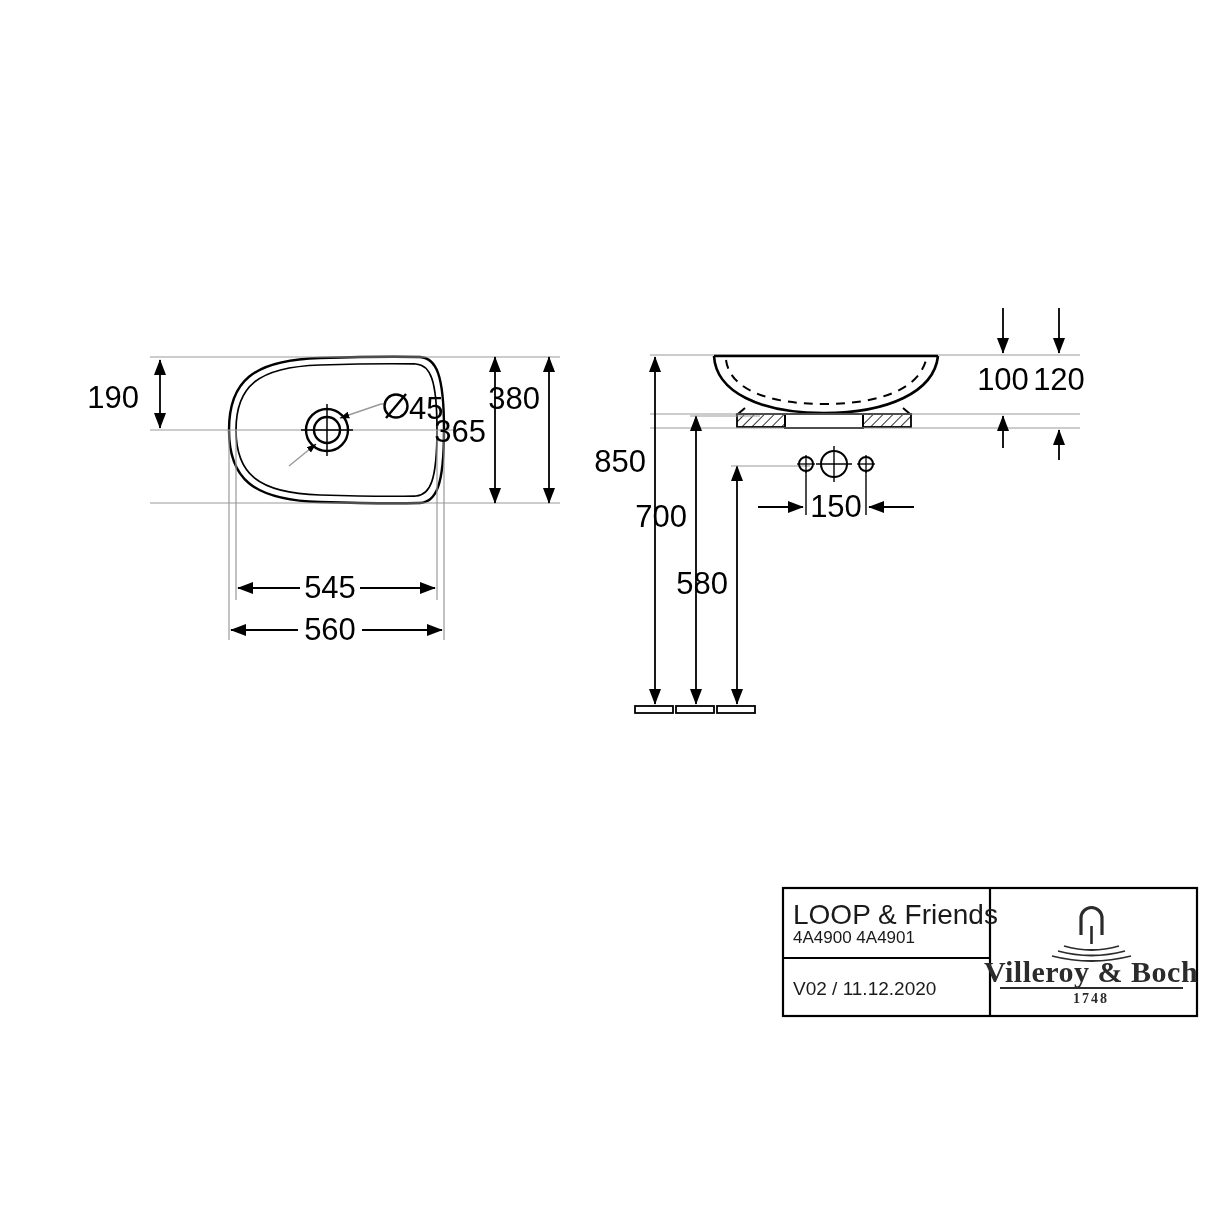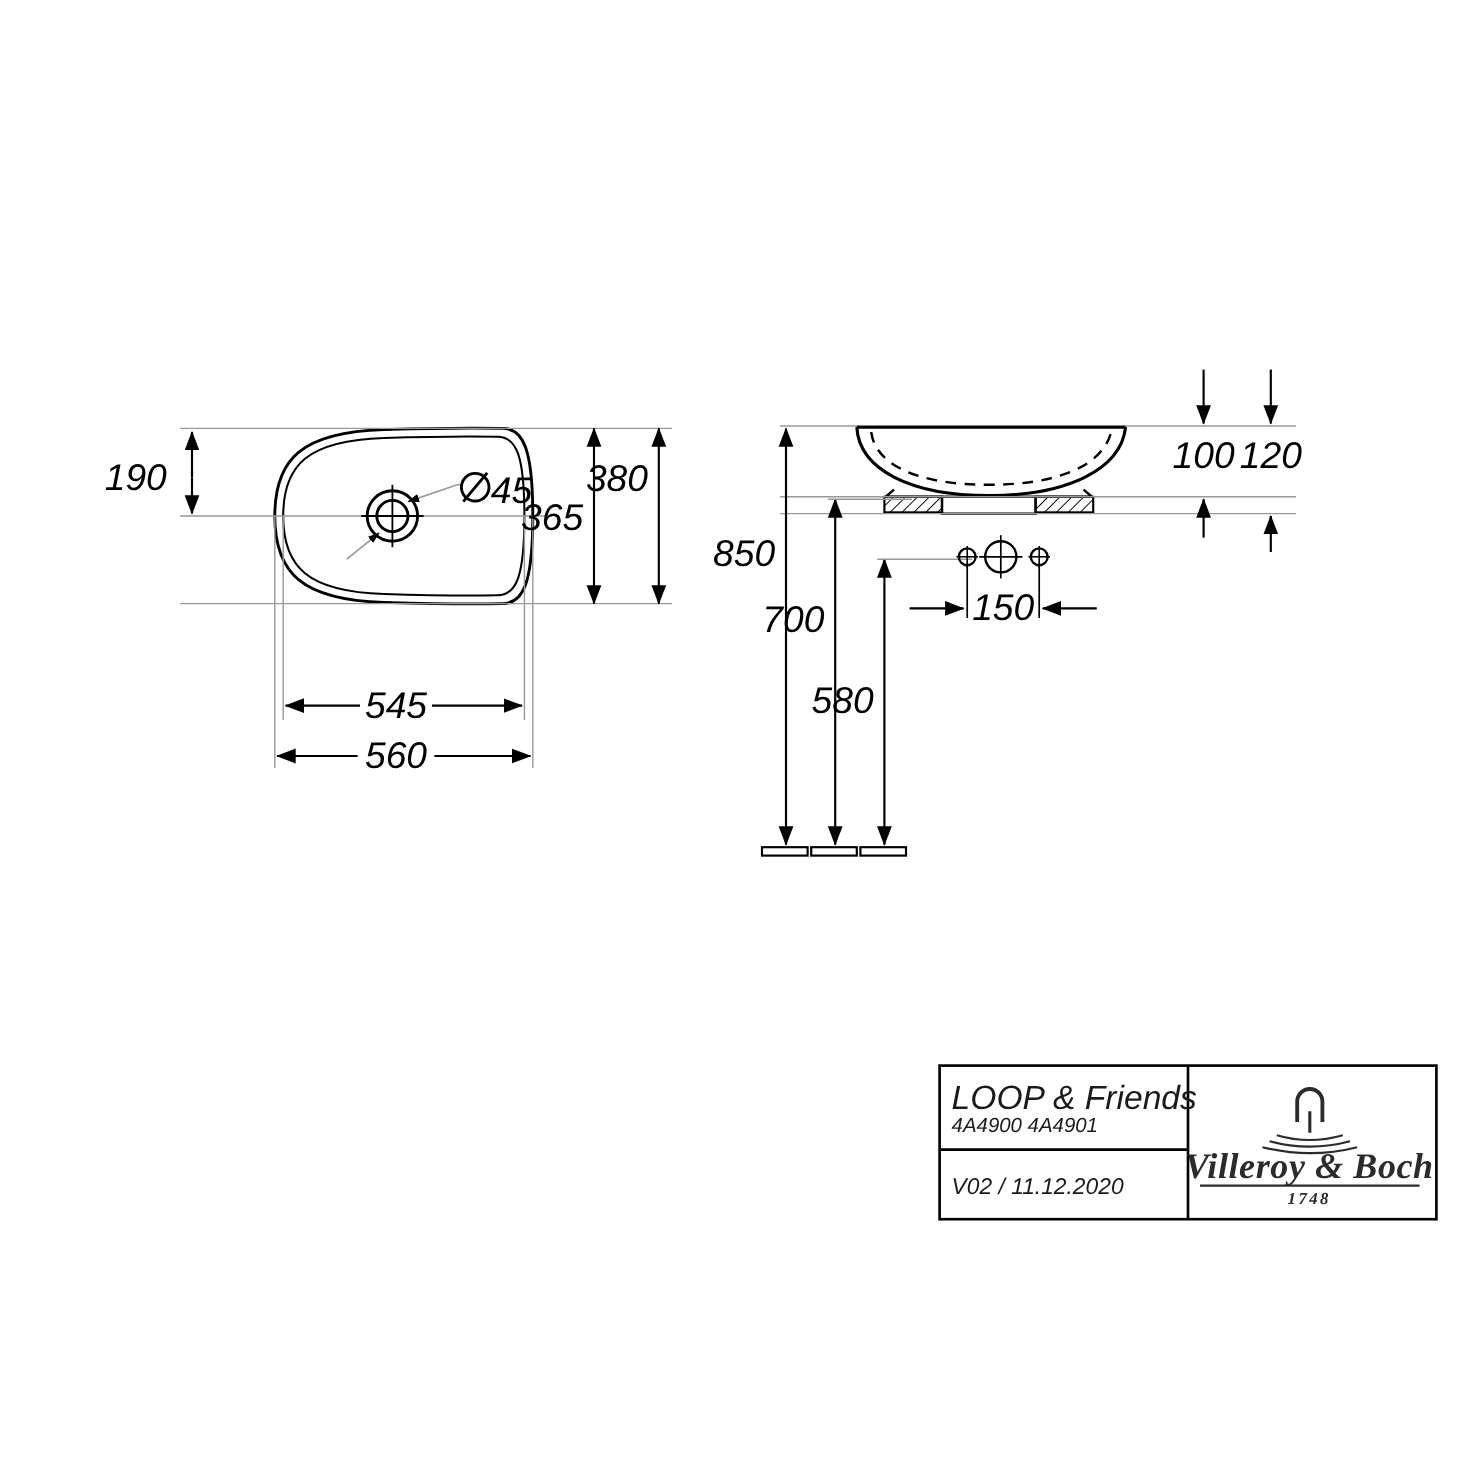--- a/index.html
+++ b/index.html
@@ -13,21 +13,20 @@
     font-family: "Liberation Sans", sans-serif;
     position: relative;
     overflow: hidden;
   }
   #drawing-root {
     position: absolute;
     left: 0;
     top: 0;
     width: 1214px;
     height: 1074px;
-    font-style: italic;
   }
   svg.sheet {
     display: block;
     width: 1214px;
     height: 1214px;
   }
   .dim-text {
     font-family: "Liberation Sans", sans-serif;
     font-size: 31px;
     fill: #000000;

